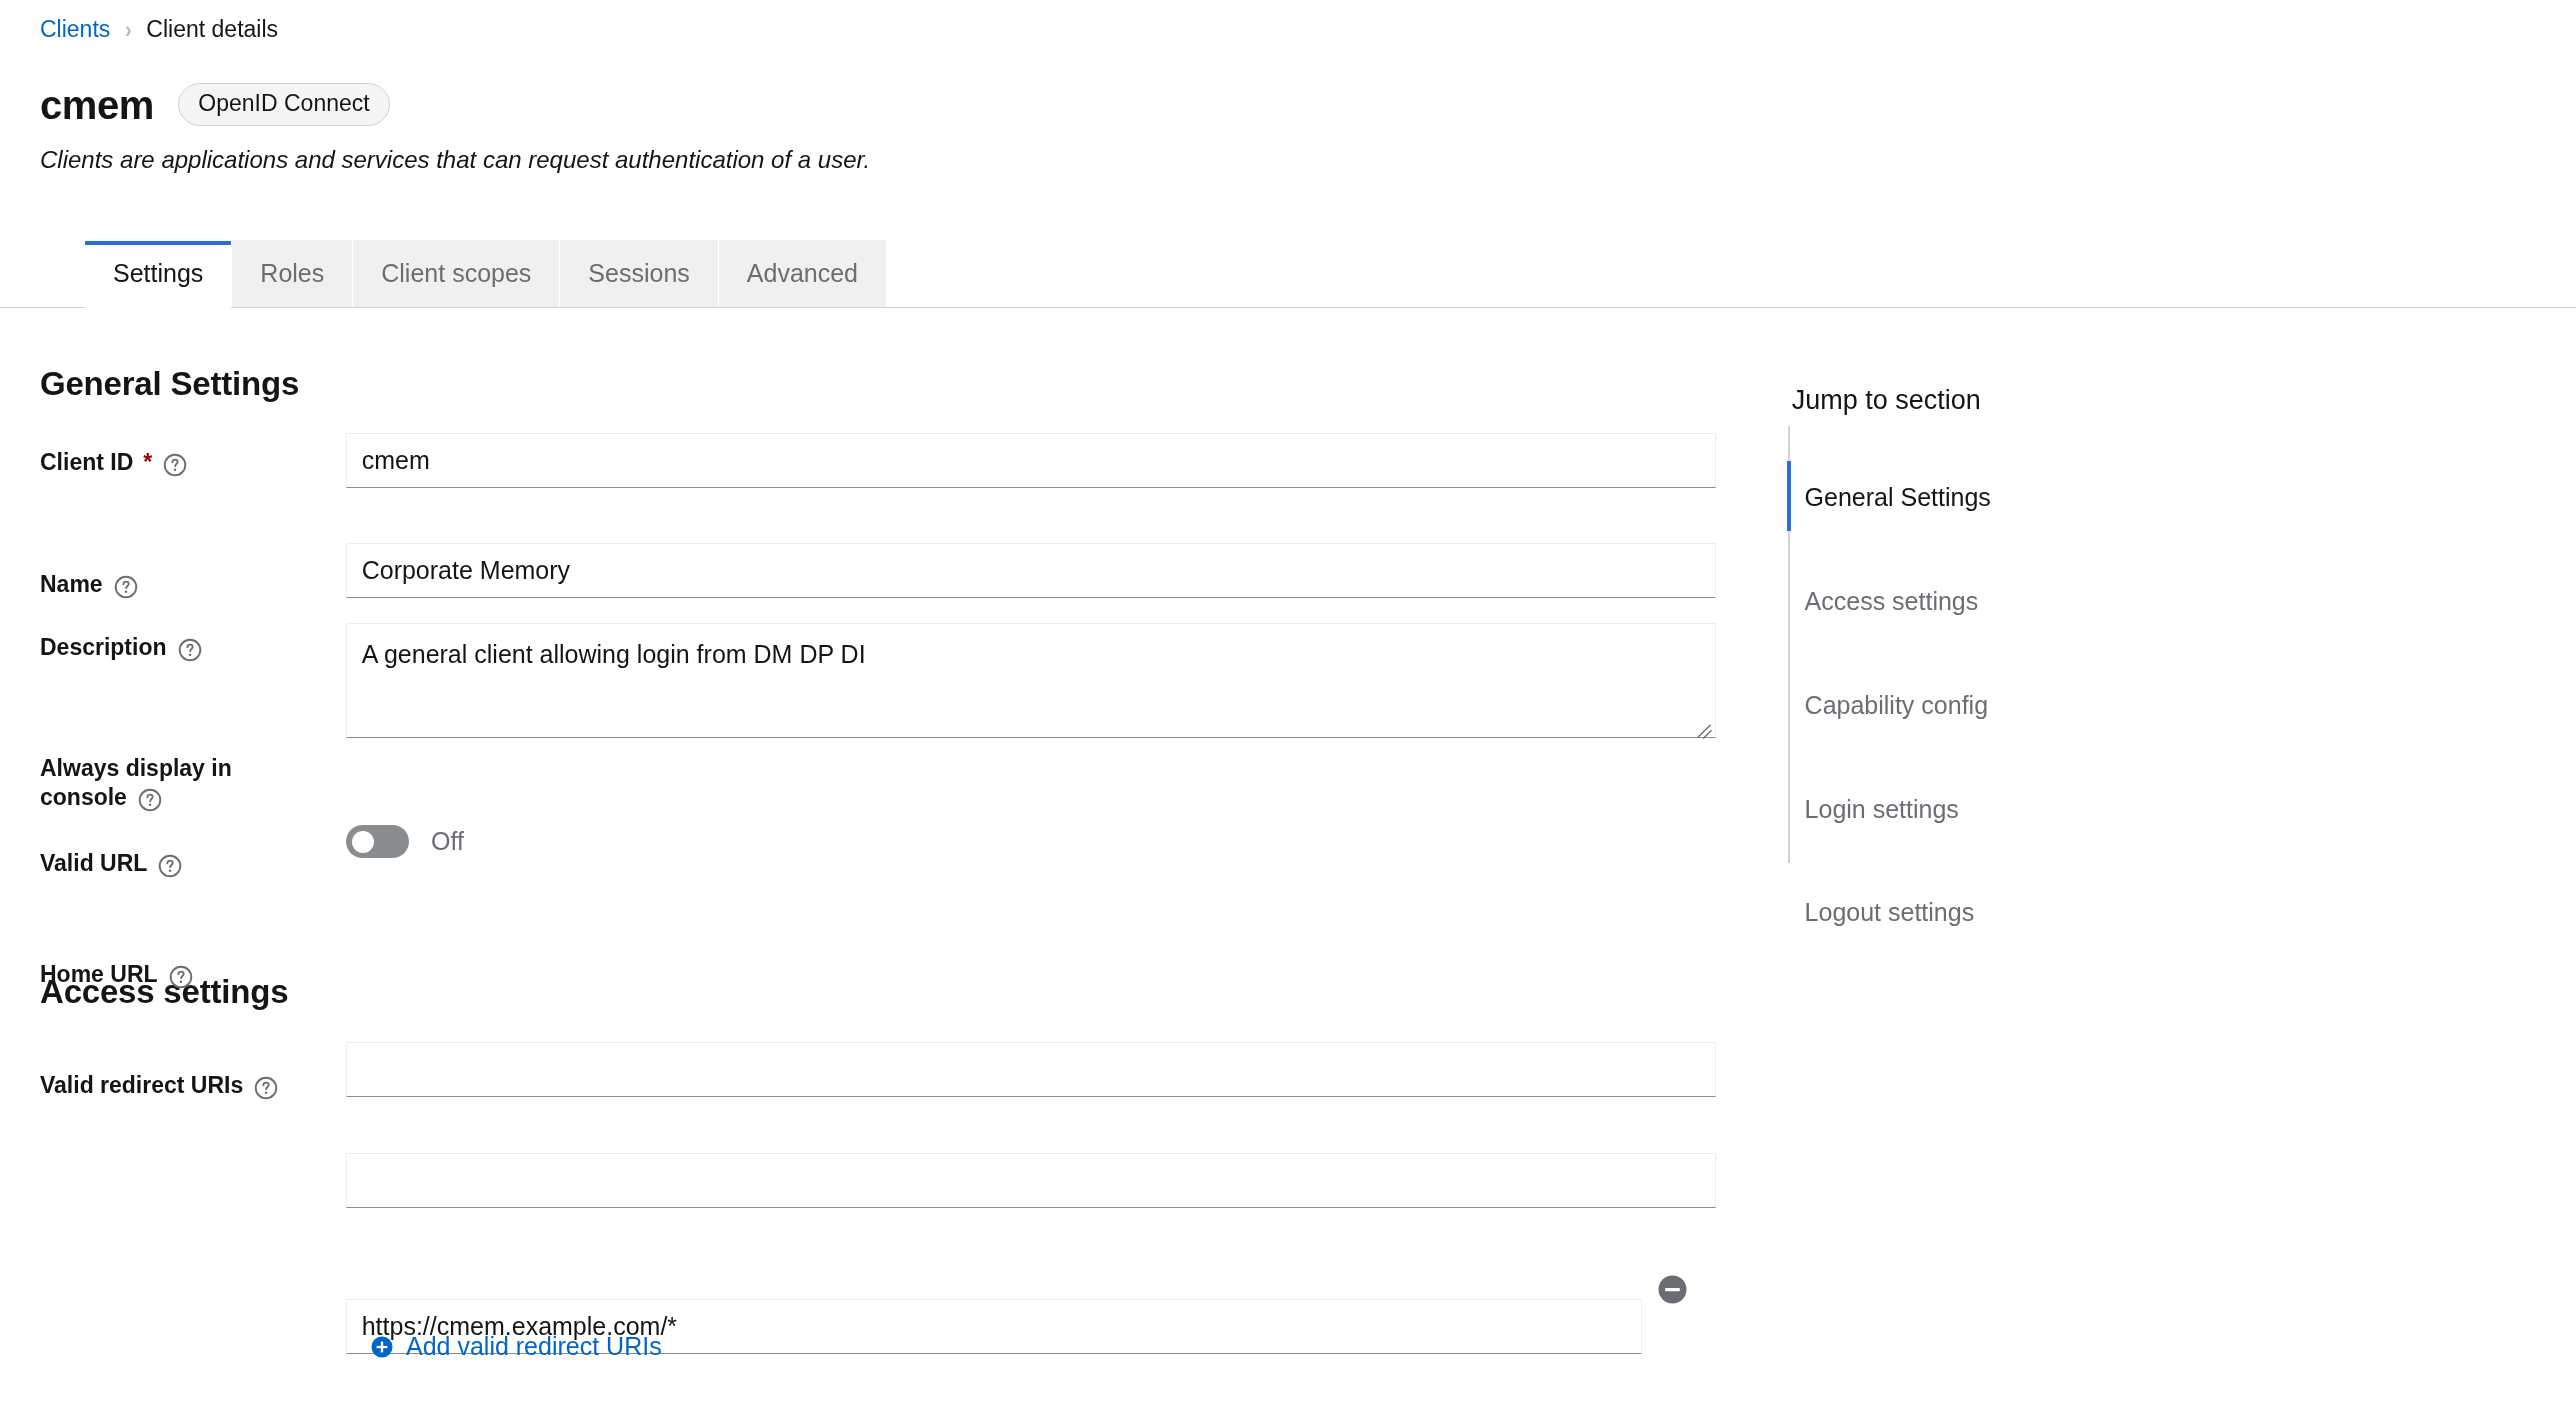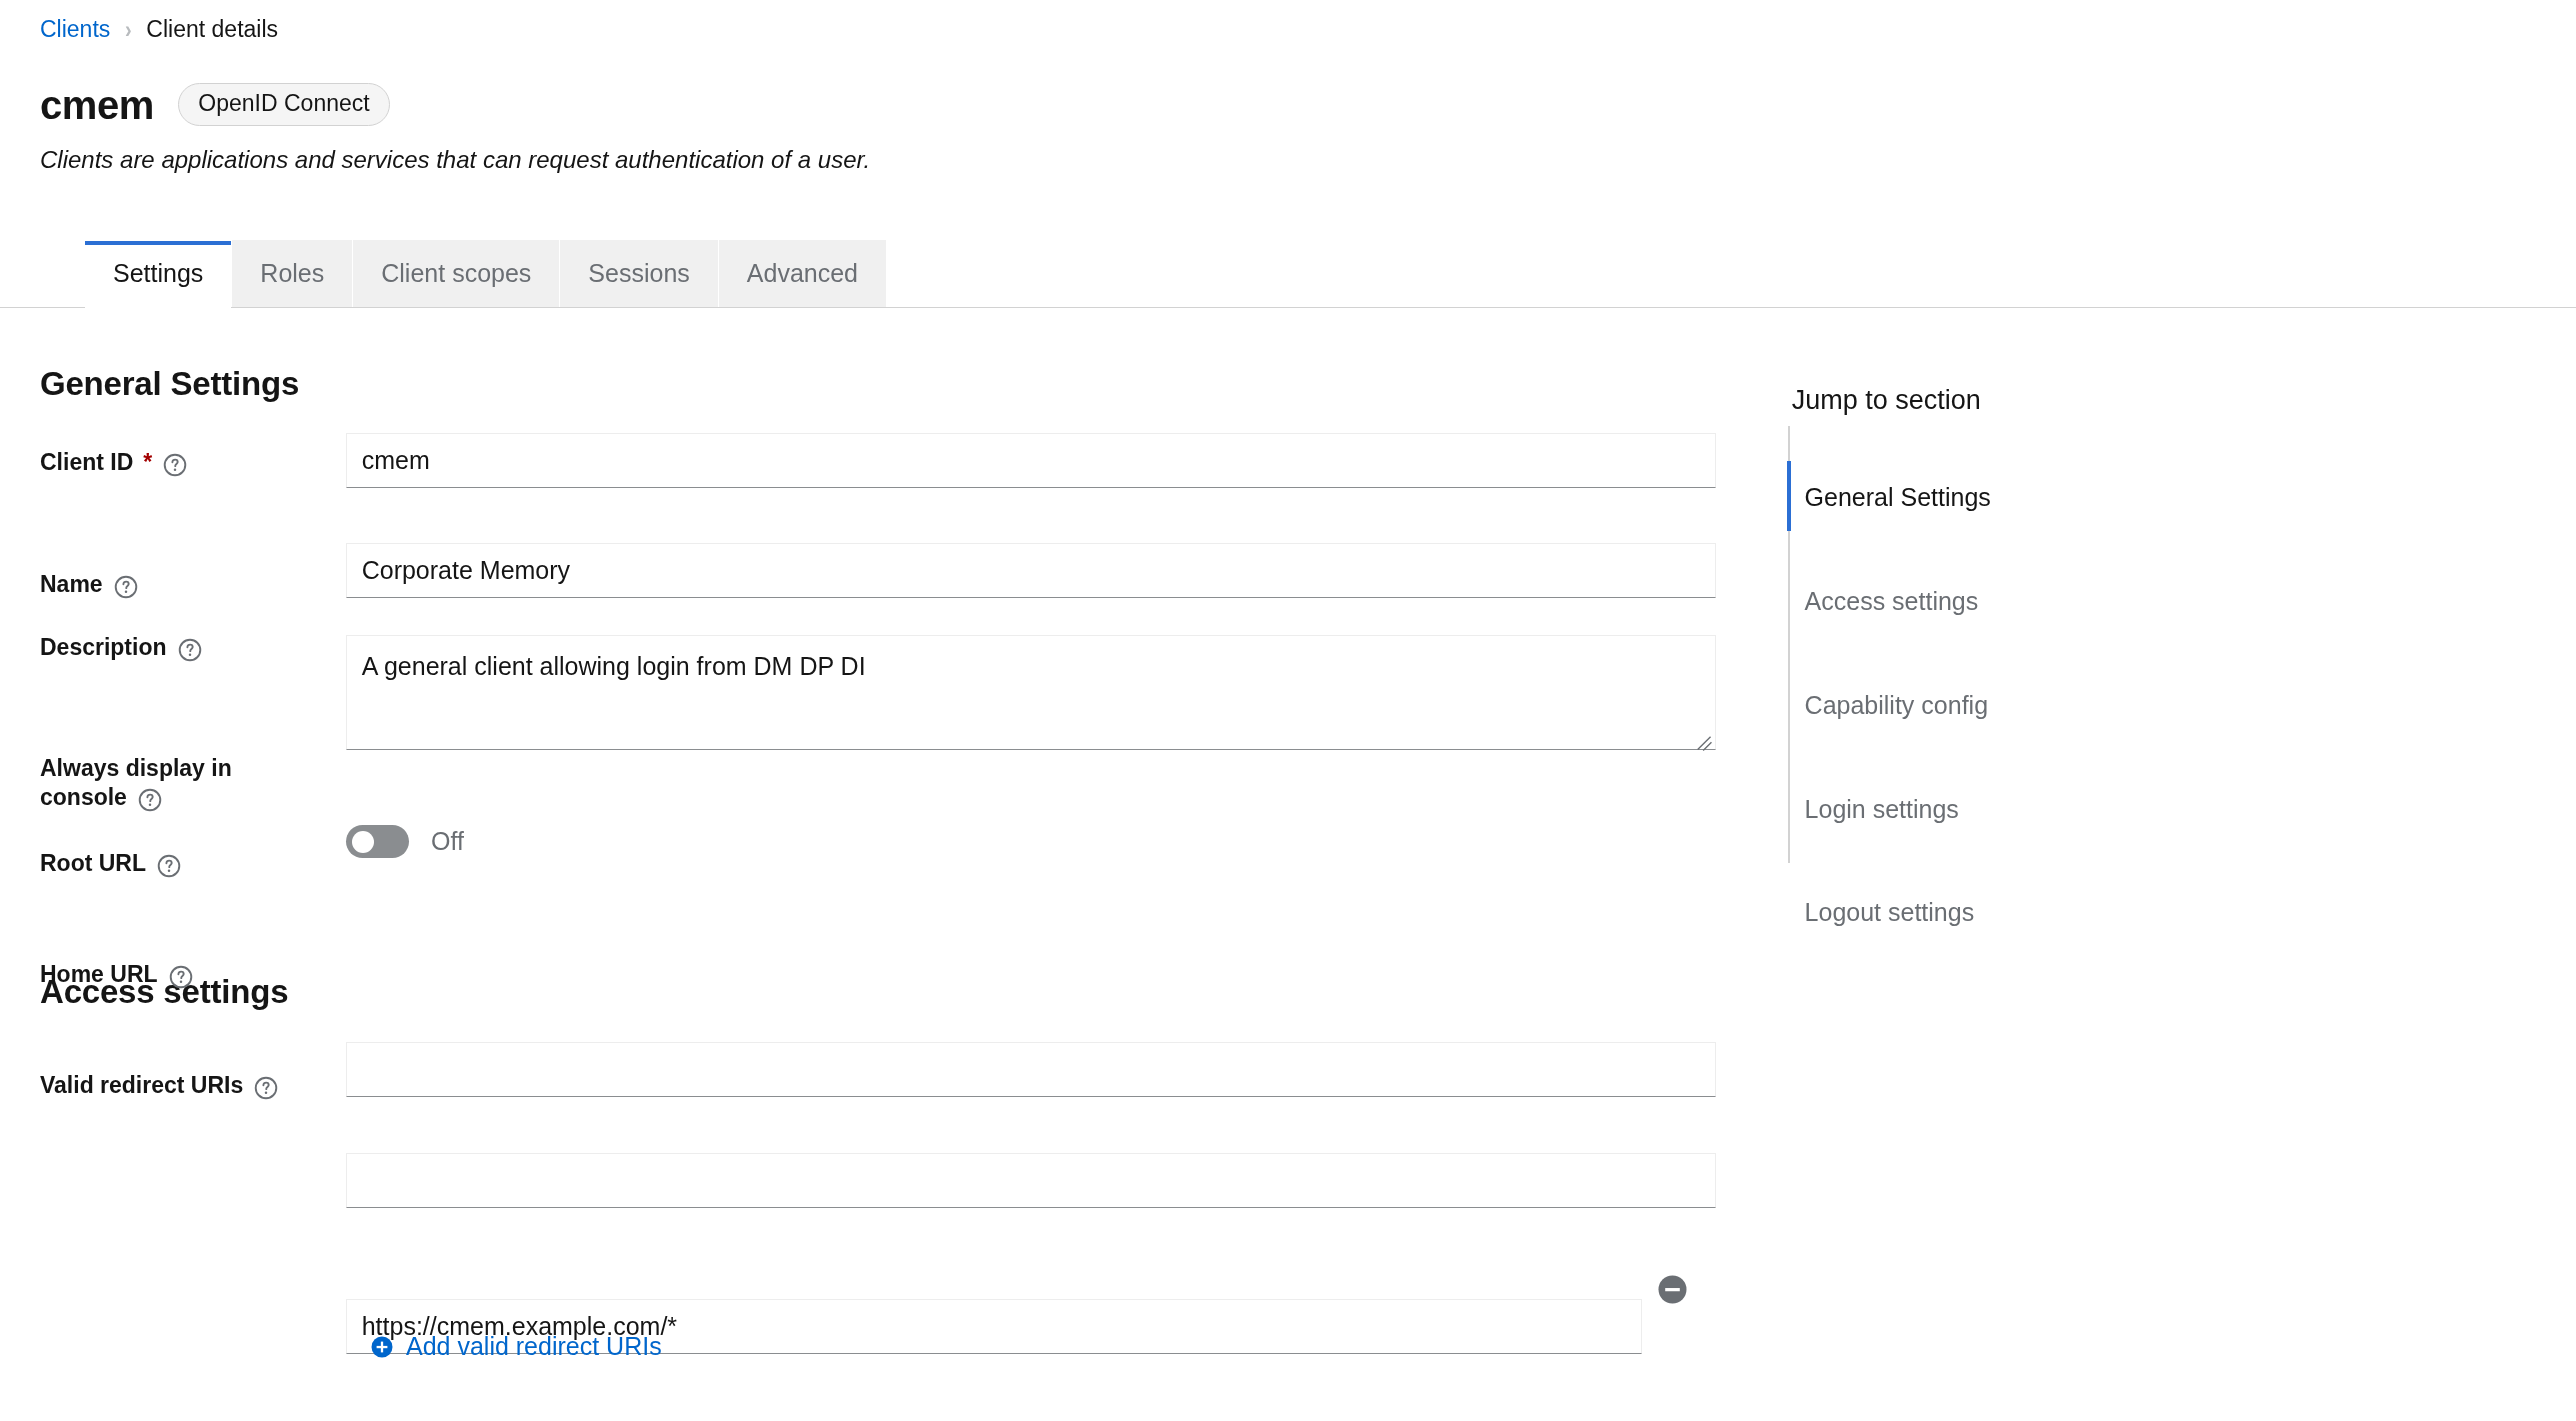--- a/index.html
+++ b/index.html
@@ -351,21 +351,21 @@
     <div class="field-label" style="left:40px; top:325px;">
       <span>Description</span>
       <span class="help-gray">
         <svg viewBox="0 0 24 24" width="24" height="24">
           <circle cx="12" cy="12" r="10.3" fill="none" stroke="#6a6e73" stroke-width="1.9"></circle>
           <path d="M9.4 9.2c0-1.55 1.25-2.6 2.7-2.6 1.45 0 2.6 1 2.6 2.4 0 1.8-2.4 2.05-2.4 3.7v.45" fill="none" stroke="#6a6e73" stroke-width="1.9" stroke-linecap="round"></path>
           <circle cx="12" cy="16.7" r="1.25" fill="#6a6e73"></circle>
         </svg>
       </span>
     </div>
-    <div class="textarea" style="left:346px; top:315px; width:1370px; height:115px;margin-top:12px;">
+    <div class="textarea" style="left:346px; top:315px; width:1370px; height:115px;">
       <span>A general client allowing login from DM DP DI</span>
       <span class="resize-grip">
         <svg viewBox="0 0 20 20" width="18.4" height="18.4">
           <path d="M18 4 L4 18 M19 10 L10 19" stroke="#6a6e73" stroke-width="1.5" fill="none"></path>
         </svg>
       </span>
     </div>
 
     <div class="field-label" style="left:40px; top:446px; width:276px;">
       <span style="width:100%">Always display in</span>
@@ -381,21 +381,21 @@
     <div class="toggle-row" style="left:346px; top:517px;">
       <div class="switch off">
         <span class="knob"></span>
       </div>
       <span class="off-label">Off</span>
     </div>
 
     <div class="section-title" id="as-title">Access settings</div>
 
     <div class="field-label" style="left:40px; top:541px;">
-      <span>Root URL</span>
+      <span>Valid URL</span>
       <span class="help-gray">
         <svg viewBox="0 0 24 24" width="24" height="24">
           <circle cx="12" cy="12" r="10.3" fill="none" stroke="#6a6e73" stroke-width="1.9"></circle>
           <path d="M9.4 9.2c0-1.55 1.25-2.6 2.7-2.6 1.45 0 2.6 1 2.6 2.4 0 1.8-2.4 2.05-2.4 3.7v.45" fill="none" stroke="#6a6e73" stroke-width="1.9" stroke-linecap="round"></path>
           <circle cx="12" cy="16.7" r="1.25" fill="#6a6e73"></circle>
         </svg>
       </span>
     </div>
     <div class="input" style="left:346px; top:734px; width:1370px; height:55px;">
       <span></span>

